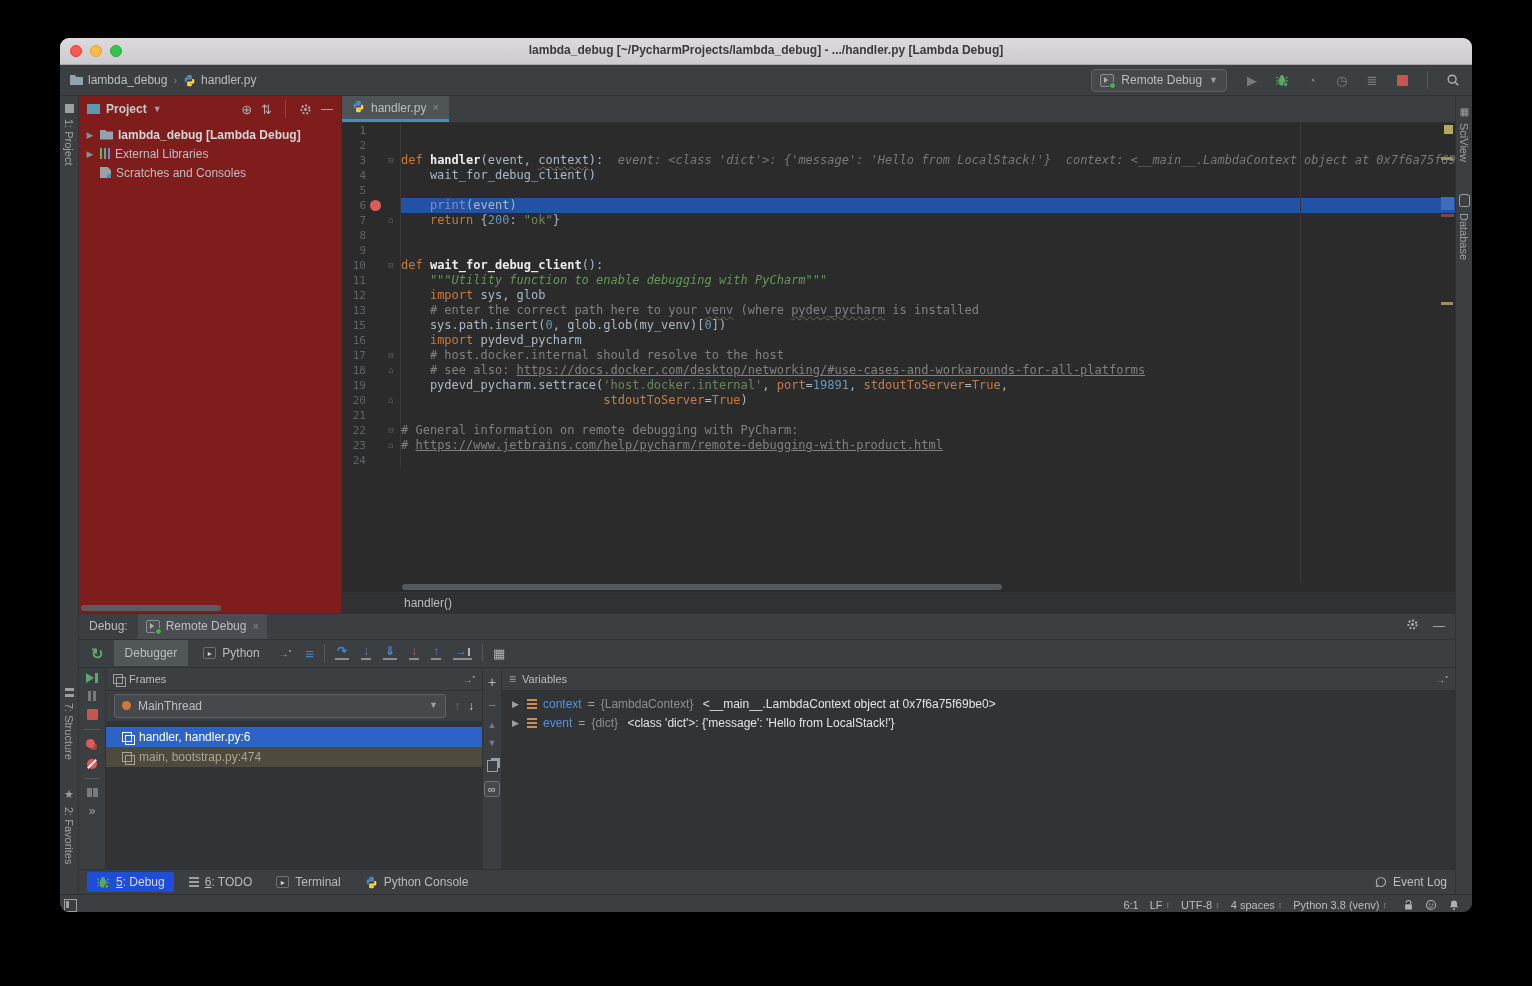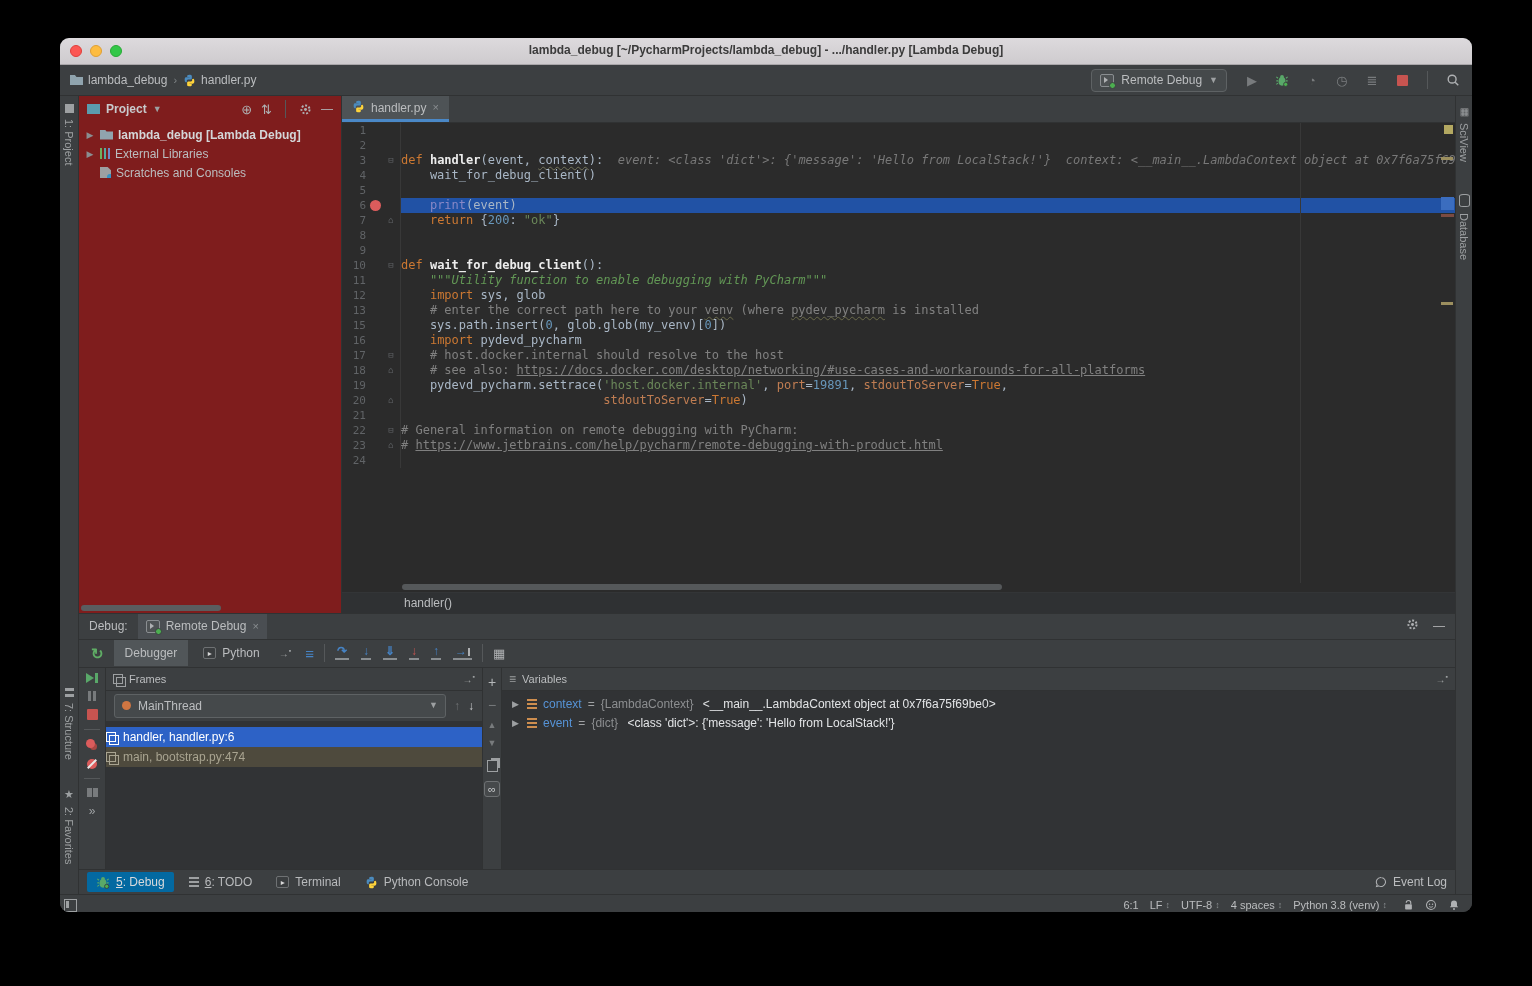--- a/index.html
+++ b/index.html
@@ -86,36 +86,36 @@
   .step-ic{font-size:12px;line-height:11px;border-bottom:2px solid #8A8E91;padding:0 2px 1px;font-weight:bold;display:inline-block;}
   .stepbtn{margin:0 6px;display:inline-flex;align-items:center;}
   .dcontent{flex:1;display:flex;min-height:0;background:#313335;}
   .dstripe{width:26px;border-right:1px solid #303233;background:#3C3F41;display:flex;flex-direction:column;align-items:center;padding-top:5px;gap:8px;}
   .ddiv{width:16px;height:1px;background:#55585A;margin:1px 0;}
   .frames{width:376px;border-right:1px solid #303233;display:flex;flex-direction:column;}
   .panel-h{height:22px;background:#3C3F41;border-bottom:1px solid #303233;display:flex;align-items:center;gap:6px;padding:0 7px;font-size:11px;color:#BBBDBF;}
   .threadrow{height:30px;display:flex;align-items:center;gap:8px;padding:0 8px;background:#3C3F41;}
   .combo{flex:1;height:22px;border:1px solid #5E6264;border-radius:3px;background:#45494B;display:flex;align-items:center;gap:7px;padding:0 7px;}
   .framelist{flex:1;padding-top:6px;}
-  .frow{height:20px;display:flex;align-items:center;gap:7px;padding-left:0;color:#A9ABAD;white-space:nowrap;}
+  .frow{height:20px;display:flex;align-items:center;gap:7px;padding-left:16px;color:#A9ABAD;white-space:nowrap;}
   .frow.sel{background:#2D62C6;color:#FFFFFF;}
   .frow.lib{background:#4E4A3D;color:#A9A491;}
   .watchcol{width:18px;border-right:1px solid #303233;background:#3C3F41;display:flex;flex-direction:column;align-items:center;padding-top:7px;gap:9px;}
   .vars{flex:1;display:flex;flex-direction:column;min-width:0;}
   .varlist{flex:1;padding-top:4px;}
   .vrow{height:19px;display:flex;align-items:center;gap:6px;padding-left:10px;white-space:nowrap;}
   .vrow .arr{color:#9DA0A2;font-size:9px;width:9px;}
   .vname{color:#5693D6;}
   .veq{color:#A0A2A4;}
   .vtype{color:#8C8E90;}
   .vval{color:#E2E4E6;}
   
   .bbar{height:24px;border-top:1px solid #303233;display:flex;align-items:center;padding:0 8px;gap:6px;background:#3C3F41;}
   .btab{height:20px;display:flex;align-items:center;gap:6px;padding:0 9px;color:#B8BABC;border-radius:2px;}
-  .btab.on{background:#0369a1;color:#D8DADC;}
+  .btab.on{background:#1d4ed8;color:#D8DADC;}
   .btab .mn{text-decoration:underline;}
   .eventlog{margin-left:auto;display:flex;align-items:center;gap:6px;color:#BBBDBF;}
   .statusbar{height:20px;border-top:1px solid #303233;display:flex;align-items:center;padding:0 12px 0 4px;gap:16px;font-size:11px;color:#BBBDBF;background:#3C3F41;}
   .sitem{display:flex;align-items:center;gap:3px;}
   .upd{color:#8A8E91;font-size:9px;}
   .sicons{display:flex;align-items:center;gap:11px;}
   
   .gi{display:inline-block;line-height:1;font-size:12px;}
   .rc-ic{display:inline-block;width:12px;height:11px;border:1px solid #8A8E91;border-radius:2px;position:relative;background:#4E5254;}
   .rc-ic::before{content:'';position:absolute;left:3px;top:2px;border-left:4px solid #AFB1B3;border-top:3px solid transparent;border-bottom:3px solid transparent;}

